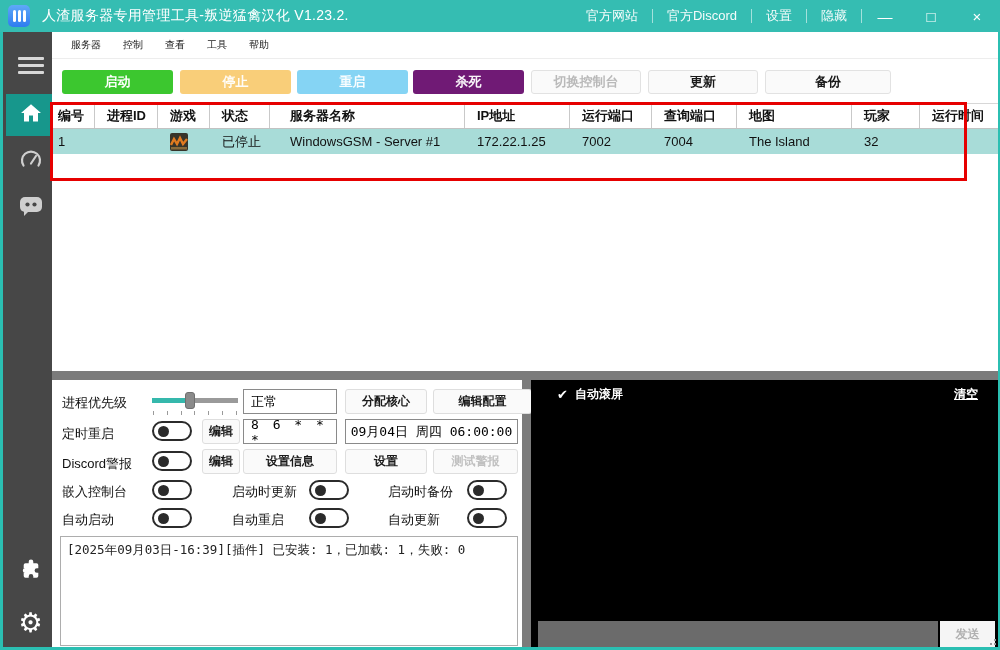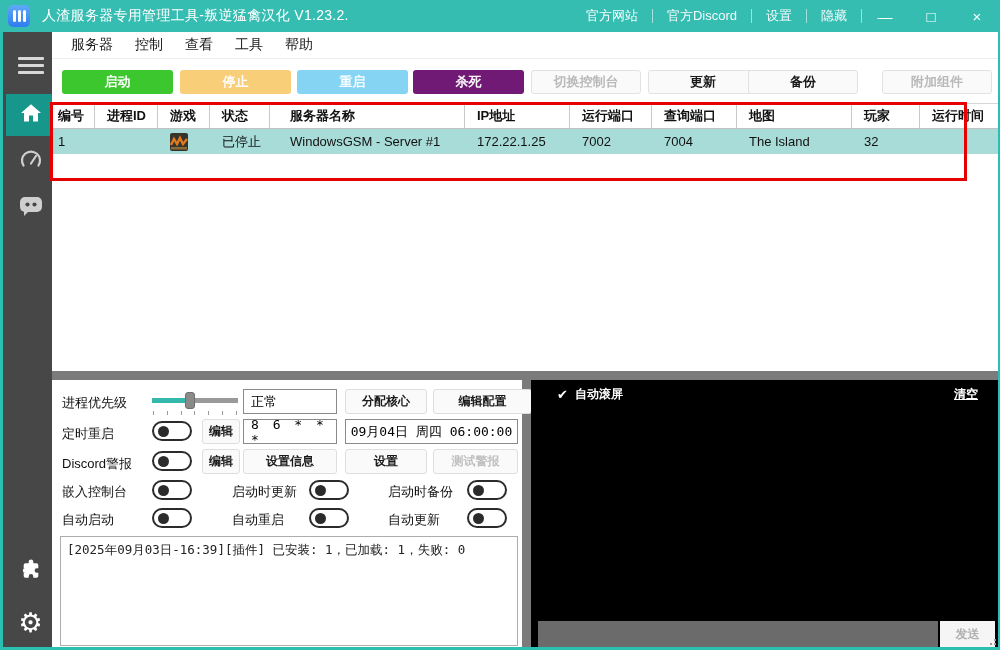--- a/index.html
+++ b/index.html
@@ -26,35 +26,35 @@
   #nav-home{top:62px;height:42px;background:#17978c;}
   #nav-dash{top:110px;height:40px;}
   #nav-discord{top:156px;height:40px;}
   #nav-plugins{top:520px;height:40px;}
   #nav-settings{top:568px;height:44px;}
   #gear-glyph{font-family:"DejaVu Sans",sans-serif;font-size:27px;color:#fff;line-height:1;}
 
   
   #menubar{left:52px;top:32px;width:948px;height:27px;background:#fff;display:flex;align-items:center;
     padding-left:8px;box-sizing:border-box;border-bottom:1px solid #ededed;}
-  .menu-item{font-size:14px;color:#1a1a1a;padding:0 11px;}
+  .menu-item{font-size:10px;color:#1a1a1a;padding:0 11px;}
 
   
   #toolbar{left:52px;top:59px;width:948px;height:44px;background:#fff;}
   .tbtn{position:absolute;top:11px;height:24px;border-radius:3px;font-size:13px;font-weight:bold;
     display:flex;align-items:center;justify-content:center;box-sizing:border-box;}
   #btn-start{left:10px;width:111px;background:#3cc72f;color:#fff;}
   #btn-stop{left:128px;width:111px;background:#f9ce79;color:rgba(255,255,255,.95);}
   #btn-restart{left:245px;width:111px;background:#85d4f4;color:rgba(255,255,255,.95);}
   #btn-kill{left:361px;width:111px;background:#701a75;color:rgba(255,255,255,.95);}
   .tbtn-gray{background:#fafafa;border:1px solid #e2e2e2;color:#1a1a1a;}
   .tbtn-gray.disabled{color:#b9b9b9;}
   #btn-console{left:479px;width:110px;}
   #btn-update{left:596px;width:110px;}
-  #btn-backup{left:696px;width:110px;}
+  #btn-backup{left:713px;width:126px;}
   #btn-addons{left:830px;width:110px;}
 
   
   #server-table{left:52px;top:103px;width:948px;}
   .trow{display:flex;width:948px;}
   #thead{height:24px;border-top:1px solid #d7d7d7;border-bottom:1px solid #c2c2c2;background:#fff;}
   #thead .cell{font-weight:bold;border-right:1px solid #c9c9c9;}
   .cell{font-size:13px;color:#111;display:flex;align-items:center;box-sizing:border-box;padding-left:12px;overflow:hidden;white-space:nowrap;}
   .c0{width:43px;padding-left:6px;}.c1{width:63px;}.c2{width:52px;}.c3{width:60px;}
   .c4{width:195px;padding-left:20px;}.c5{width:105px;}.c6{width:82px;}.c7{width:85px;}
@@ -185,21 +185,20 @@
   </div>
 
   <div id="toolbar" class="abs">
     <div id="btn-start" class="tbtn">启动</div>
     <div id="btn-stop" class="tbtn">停止</div>
     <div id="btn-restart" class="tbtn">重启</div>
     <div id="btn-kill" class="tbtn">杀死</div>
     <div id="btn-console" class="tbtn tbtn-gray disabled">切换控制台</div>
     <div id="btn-update" class="tbtn tbtn-gray">更新</div>
     <div id="btn-backup" class="tbtn tbtn-gray">备份</div>
-    <div id="btn-addons" class="tbtn tbtn-gray disabled">附加组件</div>
   </div>
 
   <div id="server-table" class="abs">
     <div id="thead" class="trow">
       <div class="cell c0">编号</div>
       <div class="cell c1">进程ID</div>
       <div class="cell c2">游戏</div>
       <div class="cell c3">状态</div>
       <div class="cell c4">服务器名称</div>
       <div class="cell c5">IP地址</div>

